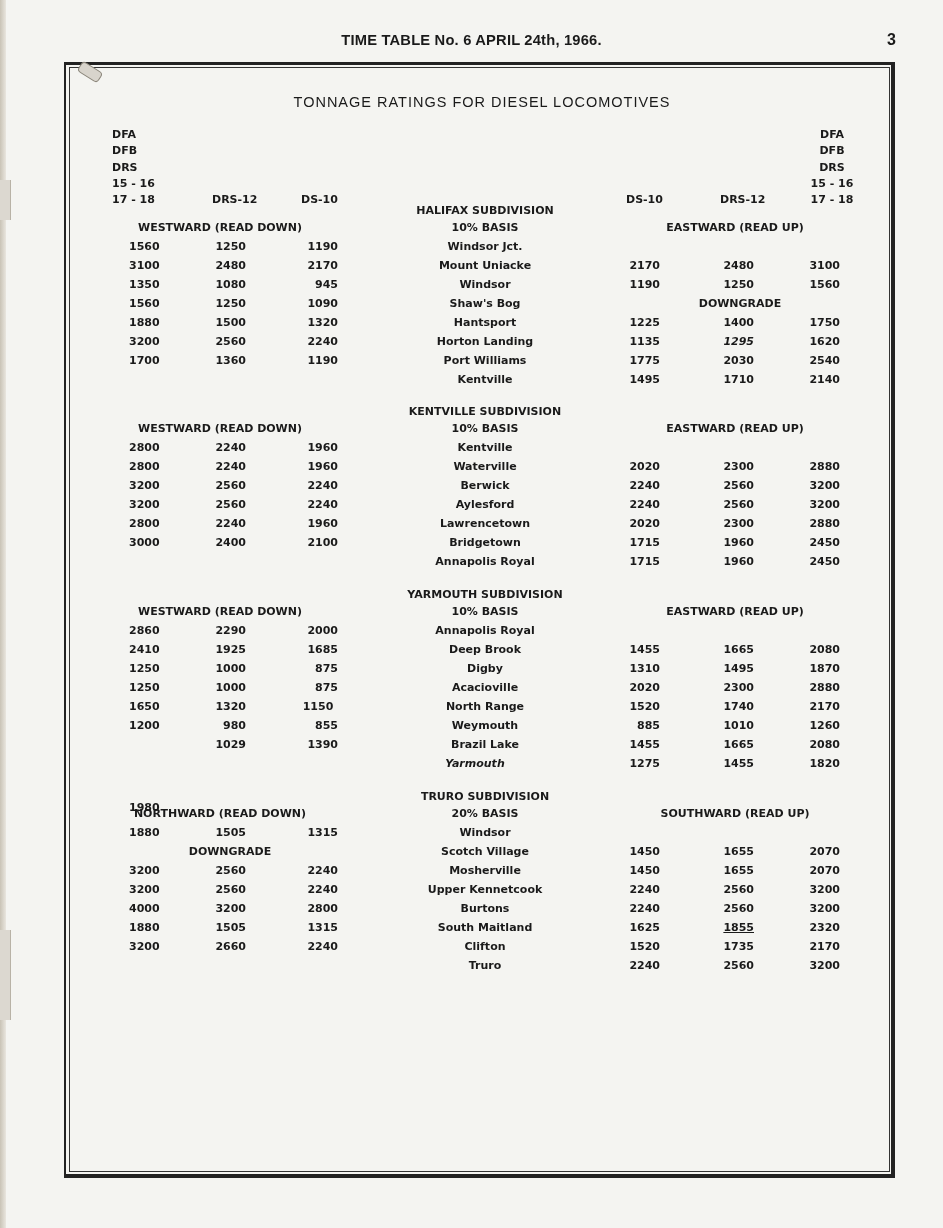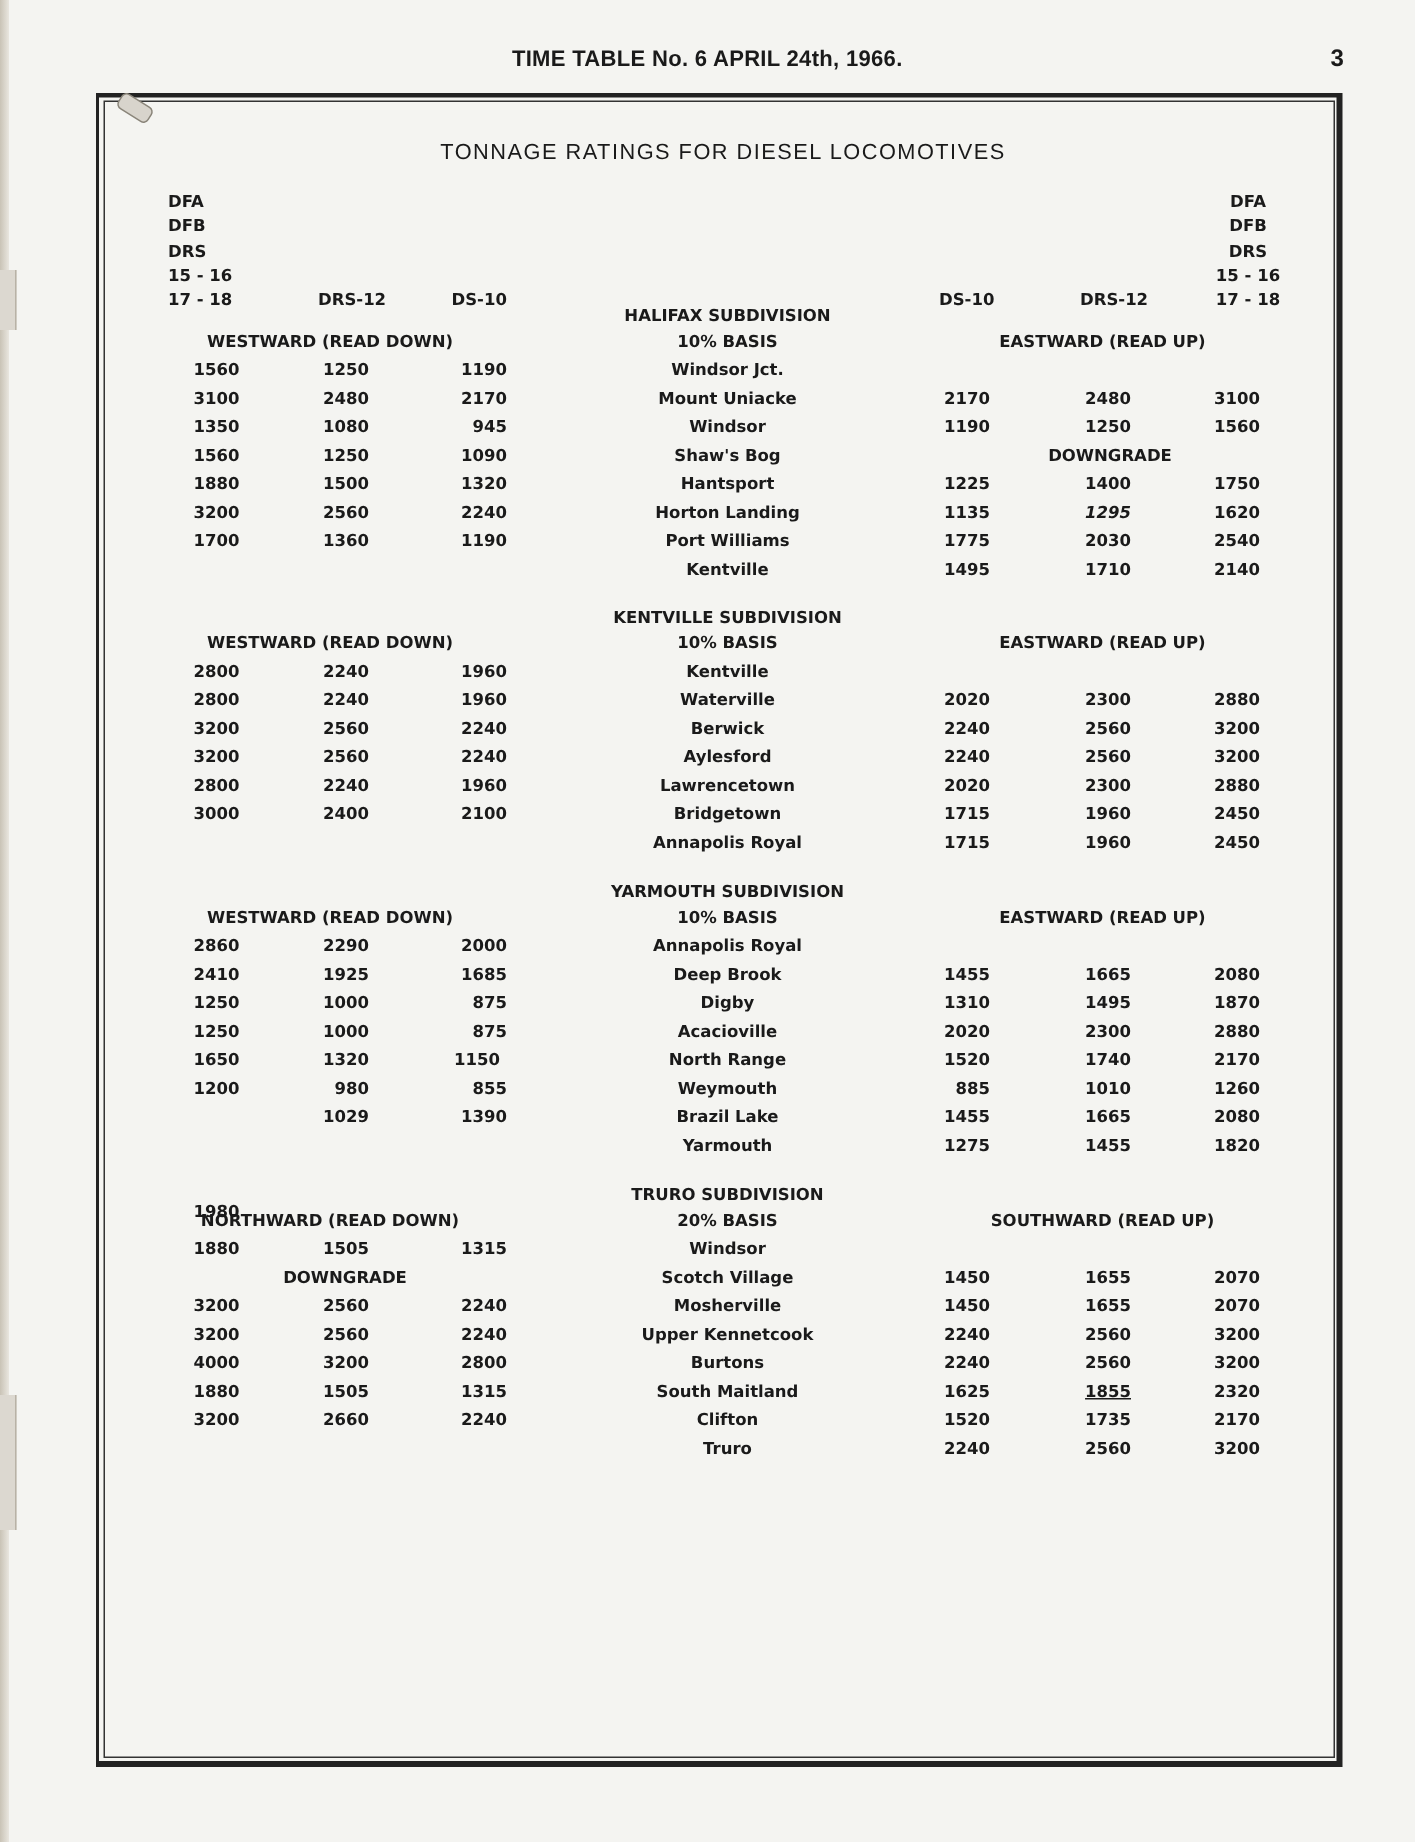--- a/index.html
+++ b/index.html
@@ -180,21 +180,21 @@
     <div class="t ctr" style="left: 385px; top: 605px; width: 200px;">10% BASIS</div>
     <div class="t ctr" style="left: 105px; top: 605px; width: 230px;">WESTWARD (READ DOWN)</div>
     <div class="t ctr" style="left: 620px; top: 605px; width: 230px;">EASTWARD (READ UP)</div>
     <div class="t ctr" style="left: 395px; top: 624px; width: 180px;">Annapolis Royal</div>
     <div class="t ctr" style="left: 395px; top: 643px; width: 180px;">Deep Brook</div>
     <div class="t ctr" style="left: 395px; top: 662px; width: 180px;">Digby</div>
     <div class="t ctr" style="left: 395px; top: 681px; width: 180px;">Acacioville</div>
     <div class="t ctr" style="left: 395px; top: 700px; width: 180px;">North Range</div>
     <div class="t ctr" style="left: 395px; top: 719px; width: 180px;">Weymouth</div>
     <div class="t ctr" style="left: 395px; top: 738px; width: 180px;">Brazil Lake</div>
-    <div class="t ctr" style="left: 395px; top: 757px; width: 180px;">Yarmouth</div>
+    <div class="t ctr" style="left: 385px; top: 757px; width: 180px; font-style: italic;">Yarmouth</div>
     <div class="t " style="left: 129px; top: 624px;">2860</div>
     <div class="t num" style="left: 206px; top: 624px;">2290</div>
     <div class="t num" style="left: 298px; top: 624px;">2000</div>
     <div class="t " style="left: 129px; top: 643px;">2410</div>
     <div class="t num" style="left: 206px; top: 643px;">1925</div>
     <div class="t num" style="left: 298px; top: 643px;">1685</div>
     <div class="t " style="left: 129px; top: 662px;">1250</div>
     <div class="t num" style="left: 206px; top: 662px;">1000</div>
     <div class="t num" style="left: 298px; top: 662px;">875</div>
     <div class="t " style="left: 129px; top: 681px;">1250</div>

